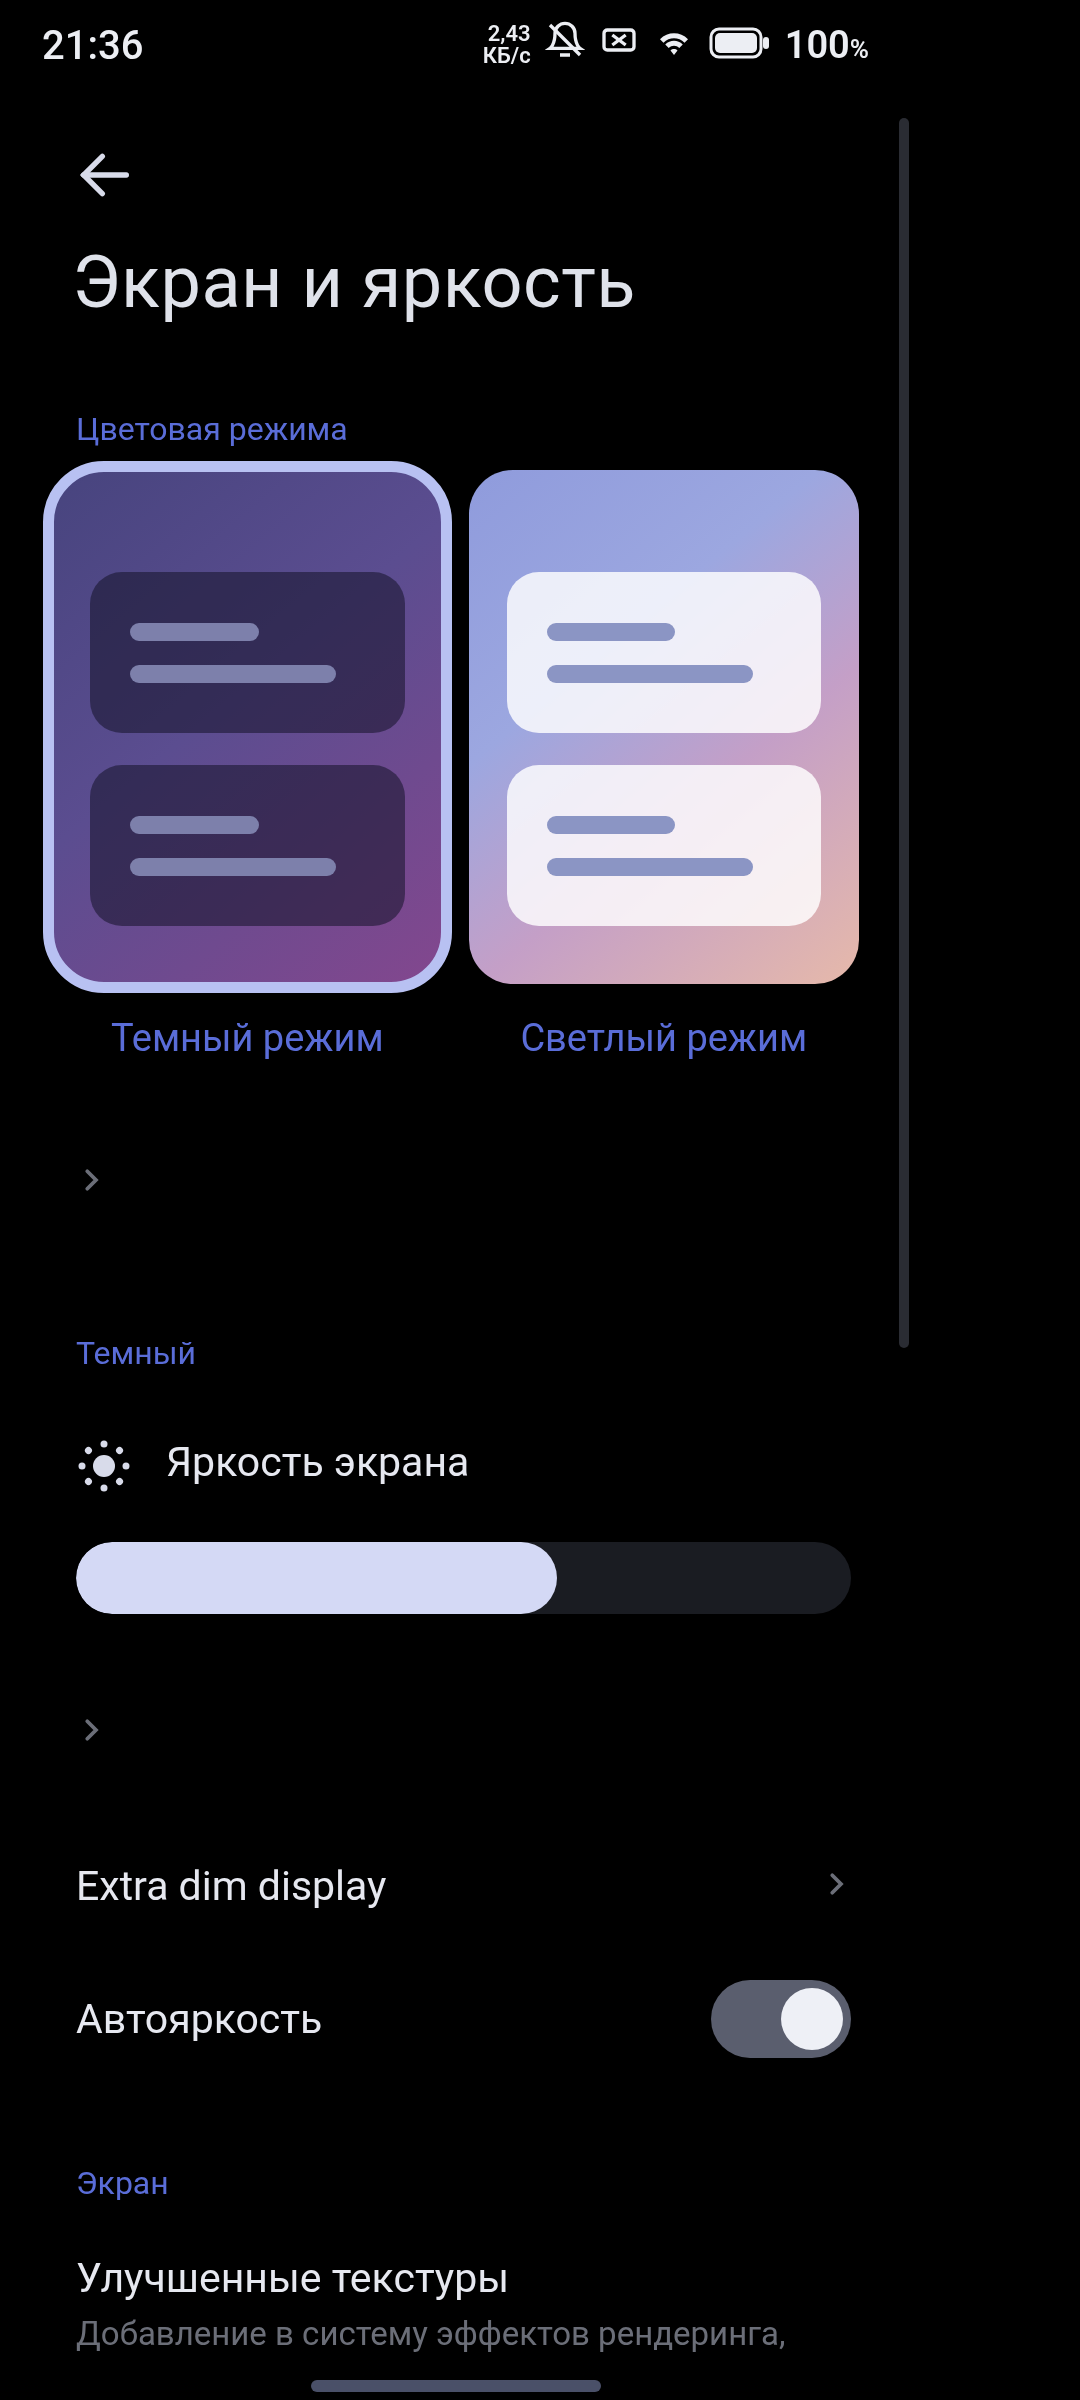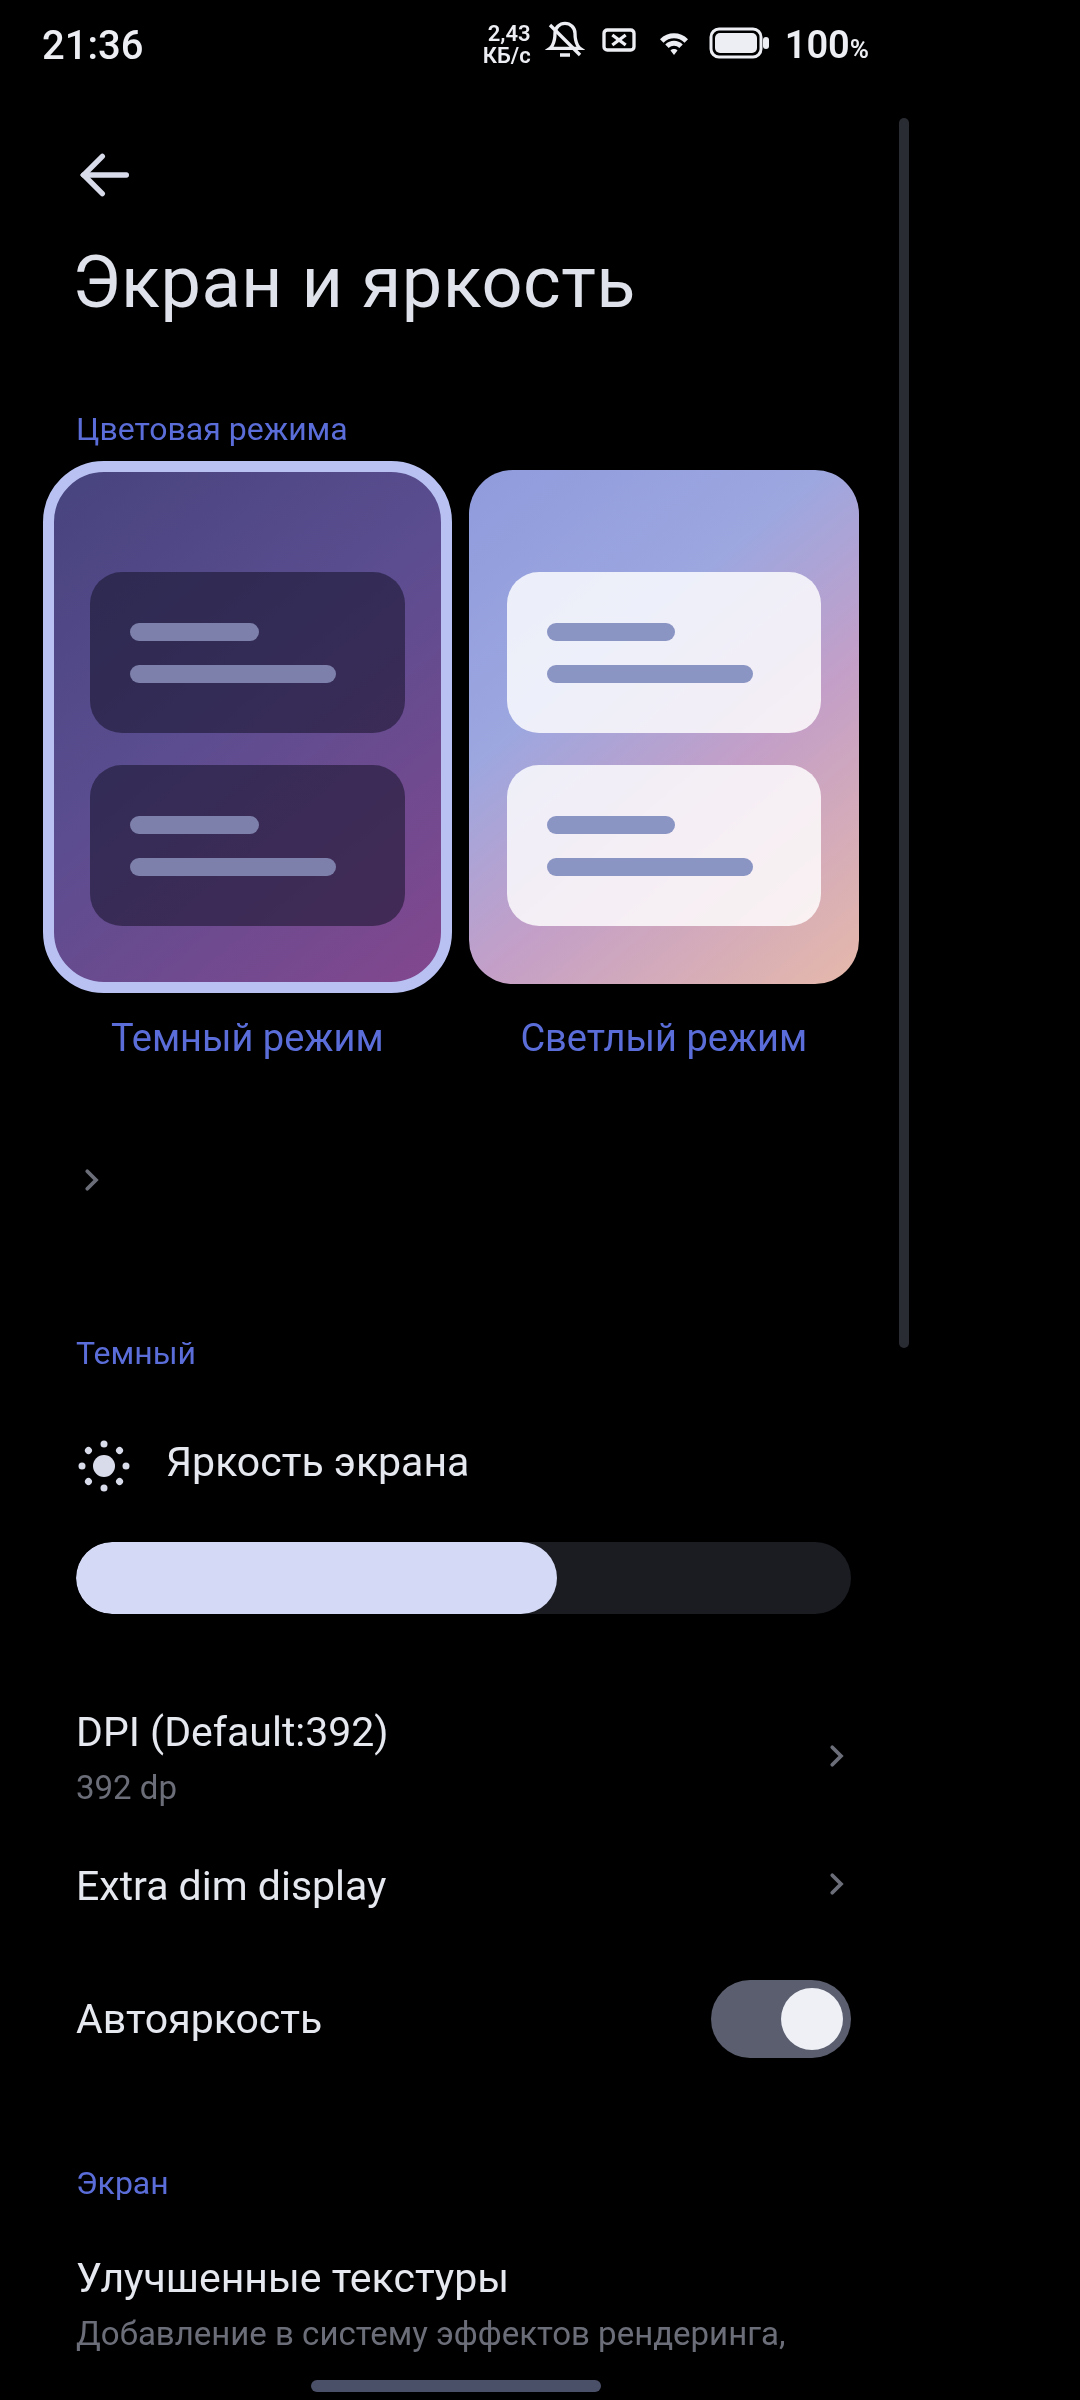--- a/index.html
+++ b/index.html
@@ -187,24 +187,20 @@
         <div class="sun-ray" style="transform:translate(-50%,-50%) rotate(315deg) translateY(-22px)"></div>
       </div>
       <span class="row-title">Яркость экрана</span>
     </div>
     <div class="slider">
       <div class="slider-fill" style="width: 62%;"></div>
     </div>
   </div>
 
   <div class="row row-dpi">
-    <div class="row-text">
-      <span class="row-title">DPI (Default:392)</span>
-      <span class="row-sub">392 dp</span>
-    </div>
     <span>
       <svg width="30" height="44" viewBox="0 0 24 24" fill="none" stroke="#6b6e78" stroke-width="3" stroke-linecap="round">
           <polyline points="9 5 16 12 9 19"></polyline>
         </svg>
     </span>
   </div>
 
   <div class="row row-edim">
     <span class="row-title">Extra dim display</span>
     <span>

